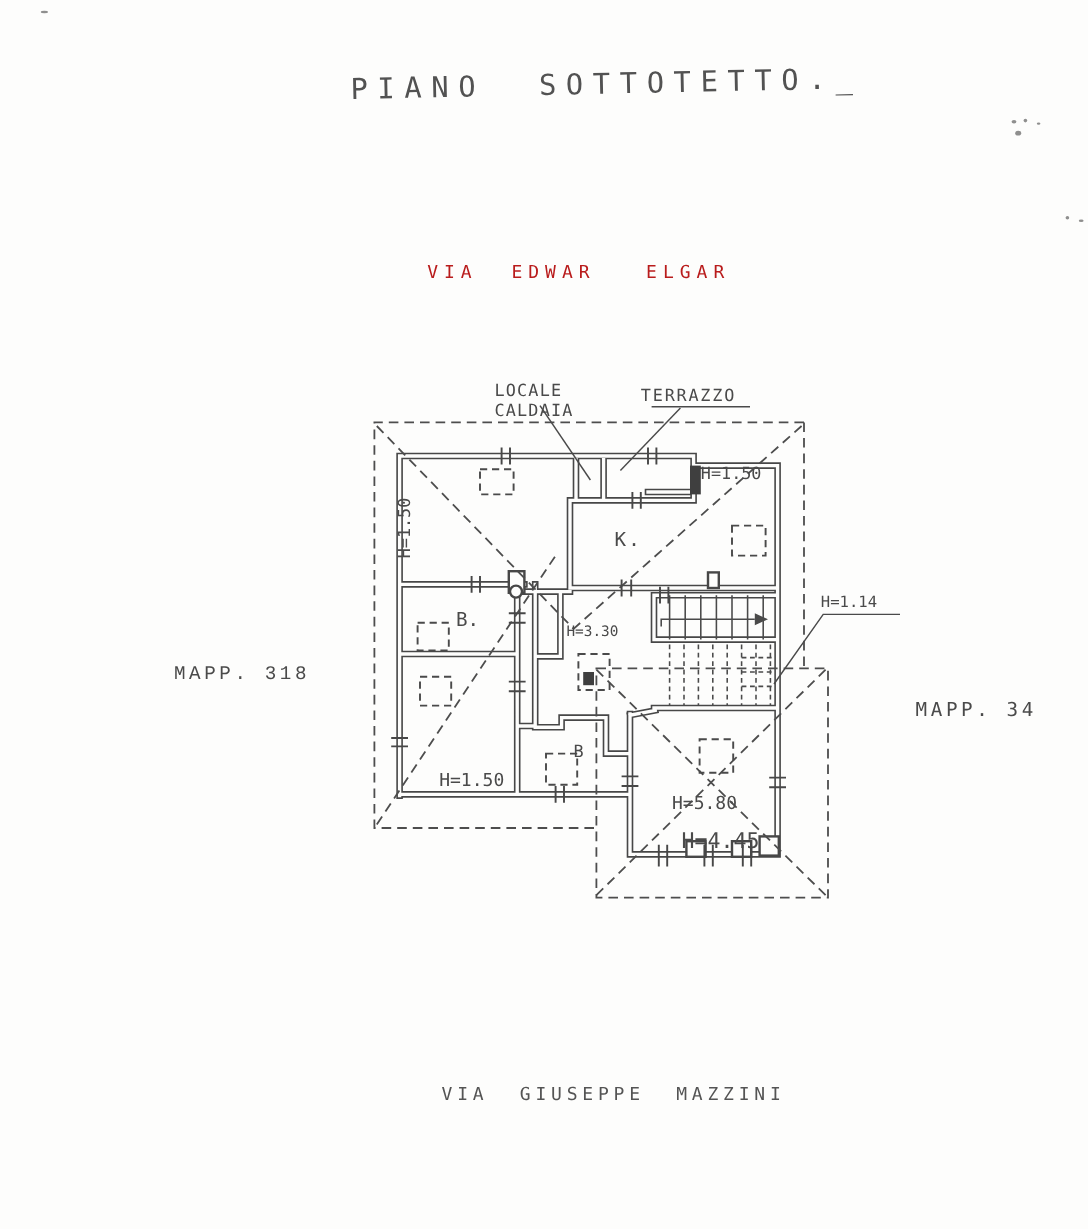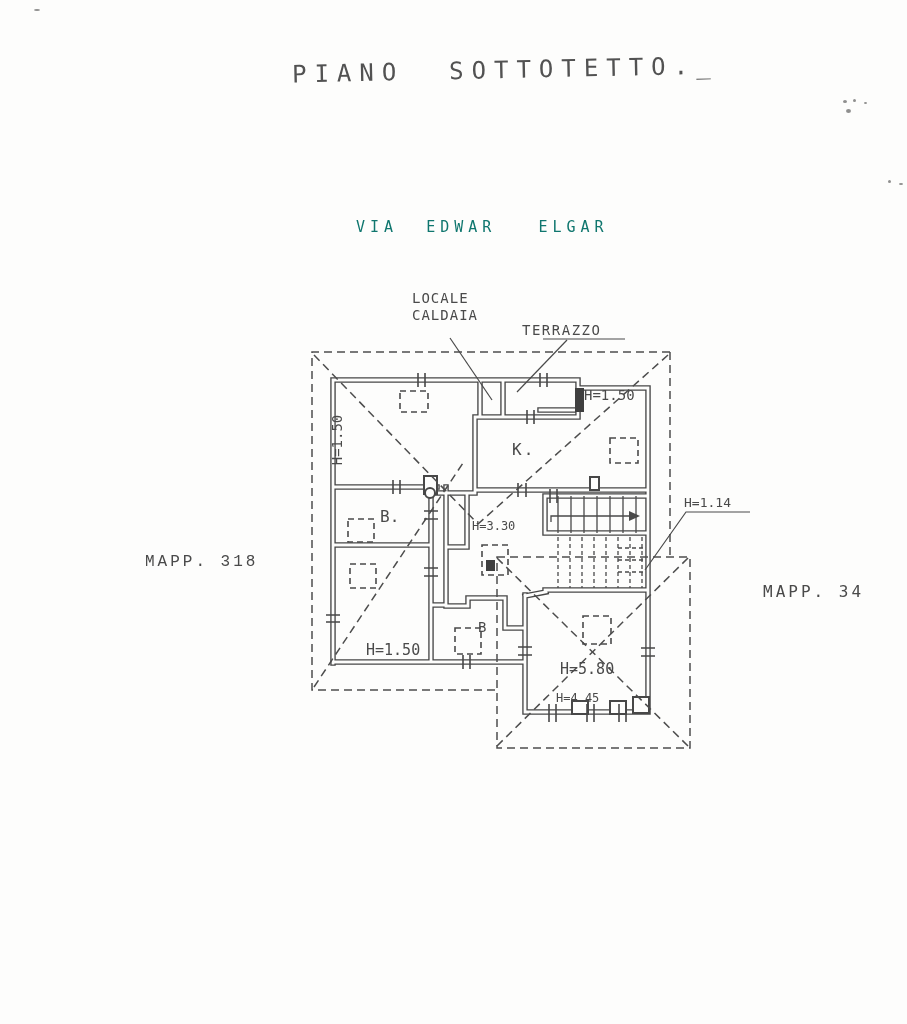--- a/index.html
+++ b/index.html
@@ -12,36 +12,36 @@
     overflow:hidden;
   }
   .lbl{position:absolute;white-space:pre;color:#4a4a4a;}
   .pre{white-space:pre-line;}
   .title{
     left:292px;top:56px;
     font-size:24px;letter-spacing:8px;
     transform:rotate(-1.2deg);
     color:#525252;
   }
-  .street-top{left:356px;top:218px;font-size:15px;letter-spacing:5px;color:#0f766e;}
+  .street-top{left:356px;top:218px;font-size:15px;letter-spacing:5px;color:#b91c1c;}
   .street-bottom{left:368px;top:903px;font-size:15px;letter-spacing:4px;color:#545454;}
   .mapp-left{left:145px;top:553px;font-size:16px;letter-spacing:3px;font-family:Liberation Mono, monospace;}
   .mapp-right{left:763px;top:538px;font-size:16px;letter-spacing:3px;margin-top:44px;}
-  .boiler{left:412px;top:290px;font-size:14px;letter-spacing:1px;line-height:1.2;}
-  .terrace{left:522px;top:322px;font-size:14px;letter-spacing:1.5px;}
+  .boiler{left:412px;top:318px;font-size:14px;letter-spacing:1px;line-height:1.2;}
+  .terrace{left:534px;top:322px;font-size:14px;letter-spacing:1.5px;}
   .h-left-room{left:312px;top:432px;font-size:14px;transform:rotate(-90deg);}
   .h-top-right{left:584px;top:387px;font-size:14px;}
   .kitchen{left:512px;top:440px;font-size:16px;letter-spacing:2px;}
   .bath-main{left:380px;top:507px;font-size:16px;}
   .h-hall{left:472px;top:519px;font-size:12px;}
   .h-bottom-left{left:366px;top:641px;font-size:15px;}
   .bath-small{left:478px;top:619px;font-size:14px;}
   .h-under-stair{left:684px;top:495px;font-size:13px;}
   .h-wing-ridge{left:560px;top:640px;font-size:15px;margin-top:20px;}
-  .h-wing-eaves{left:556px;top:691px;font-size:12px;}
+  .h-wing-eaves{left:568px;top:691px;font-size:18px;}
   svg{position:absolute;left:0;top:0;}
   .speck{position:absolute;background:#6a6a6a;border-radius:50%;opacity:.75;}
 </style>
 </head>
 <body>
 
 <div class="page">
 
   <svg width="907" height="1024" viewBox="0 0 907 1024">
 
@@ -182,20 +182,21 @@
   <div class="lbl h-top-right">H=1.50</div>
   <div class="lbl kitchen">K.</div>
   <div class="lbl bath-main">B.</div>
   <div class="lbl h-hall">H=3.30</div>
   <div class="lbl h-bottom-left">H=1.50</div>
   <div class="lbl bath-small">B</div>
   <div class="lbl h-under-stair">H=1.14</div>
   <div class="lbl h-wing-ridge">H=5.80</div>
   <div class="lbl h-wing-eaves">H=4.45</div>
 
+  <div class="lbl street-bottom">VIA  GIUSEPPE  MAZZINI</div>
 
   <div class="speck" style="left:843px;top:100px;width:4px;height:3px;"></div>
   <div class="speck" style="left:853px;top:99px;width:3px;height:3px;"></div>
   <div class="speck" style="left:864px;top:102px;width:3px;height:2px;"></div>
   <div class="speck" style="left:846px;top:109px;width:5px;height:4px;"></div>
   <div class="speck" style="left:888px;top:180px;width:3px;height:3px;"></div>
   <div class="speck" style="left:899px;top:183px;width:4px;height:2px;"></div>
   <div class="speck" style="left:34px;top:9px;width:6px;height:2px;"></div>
 
 </div>

